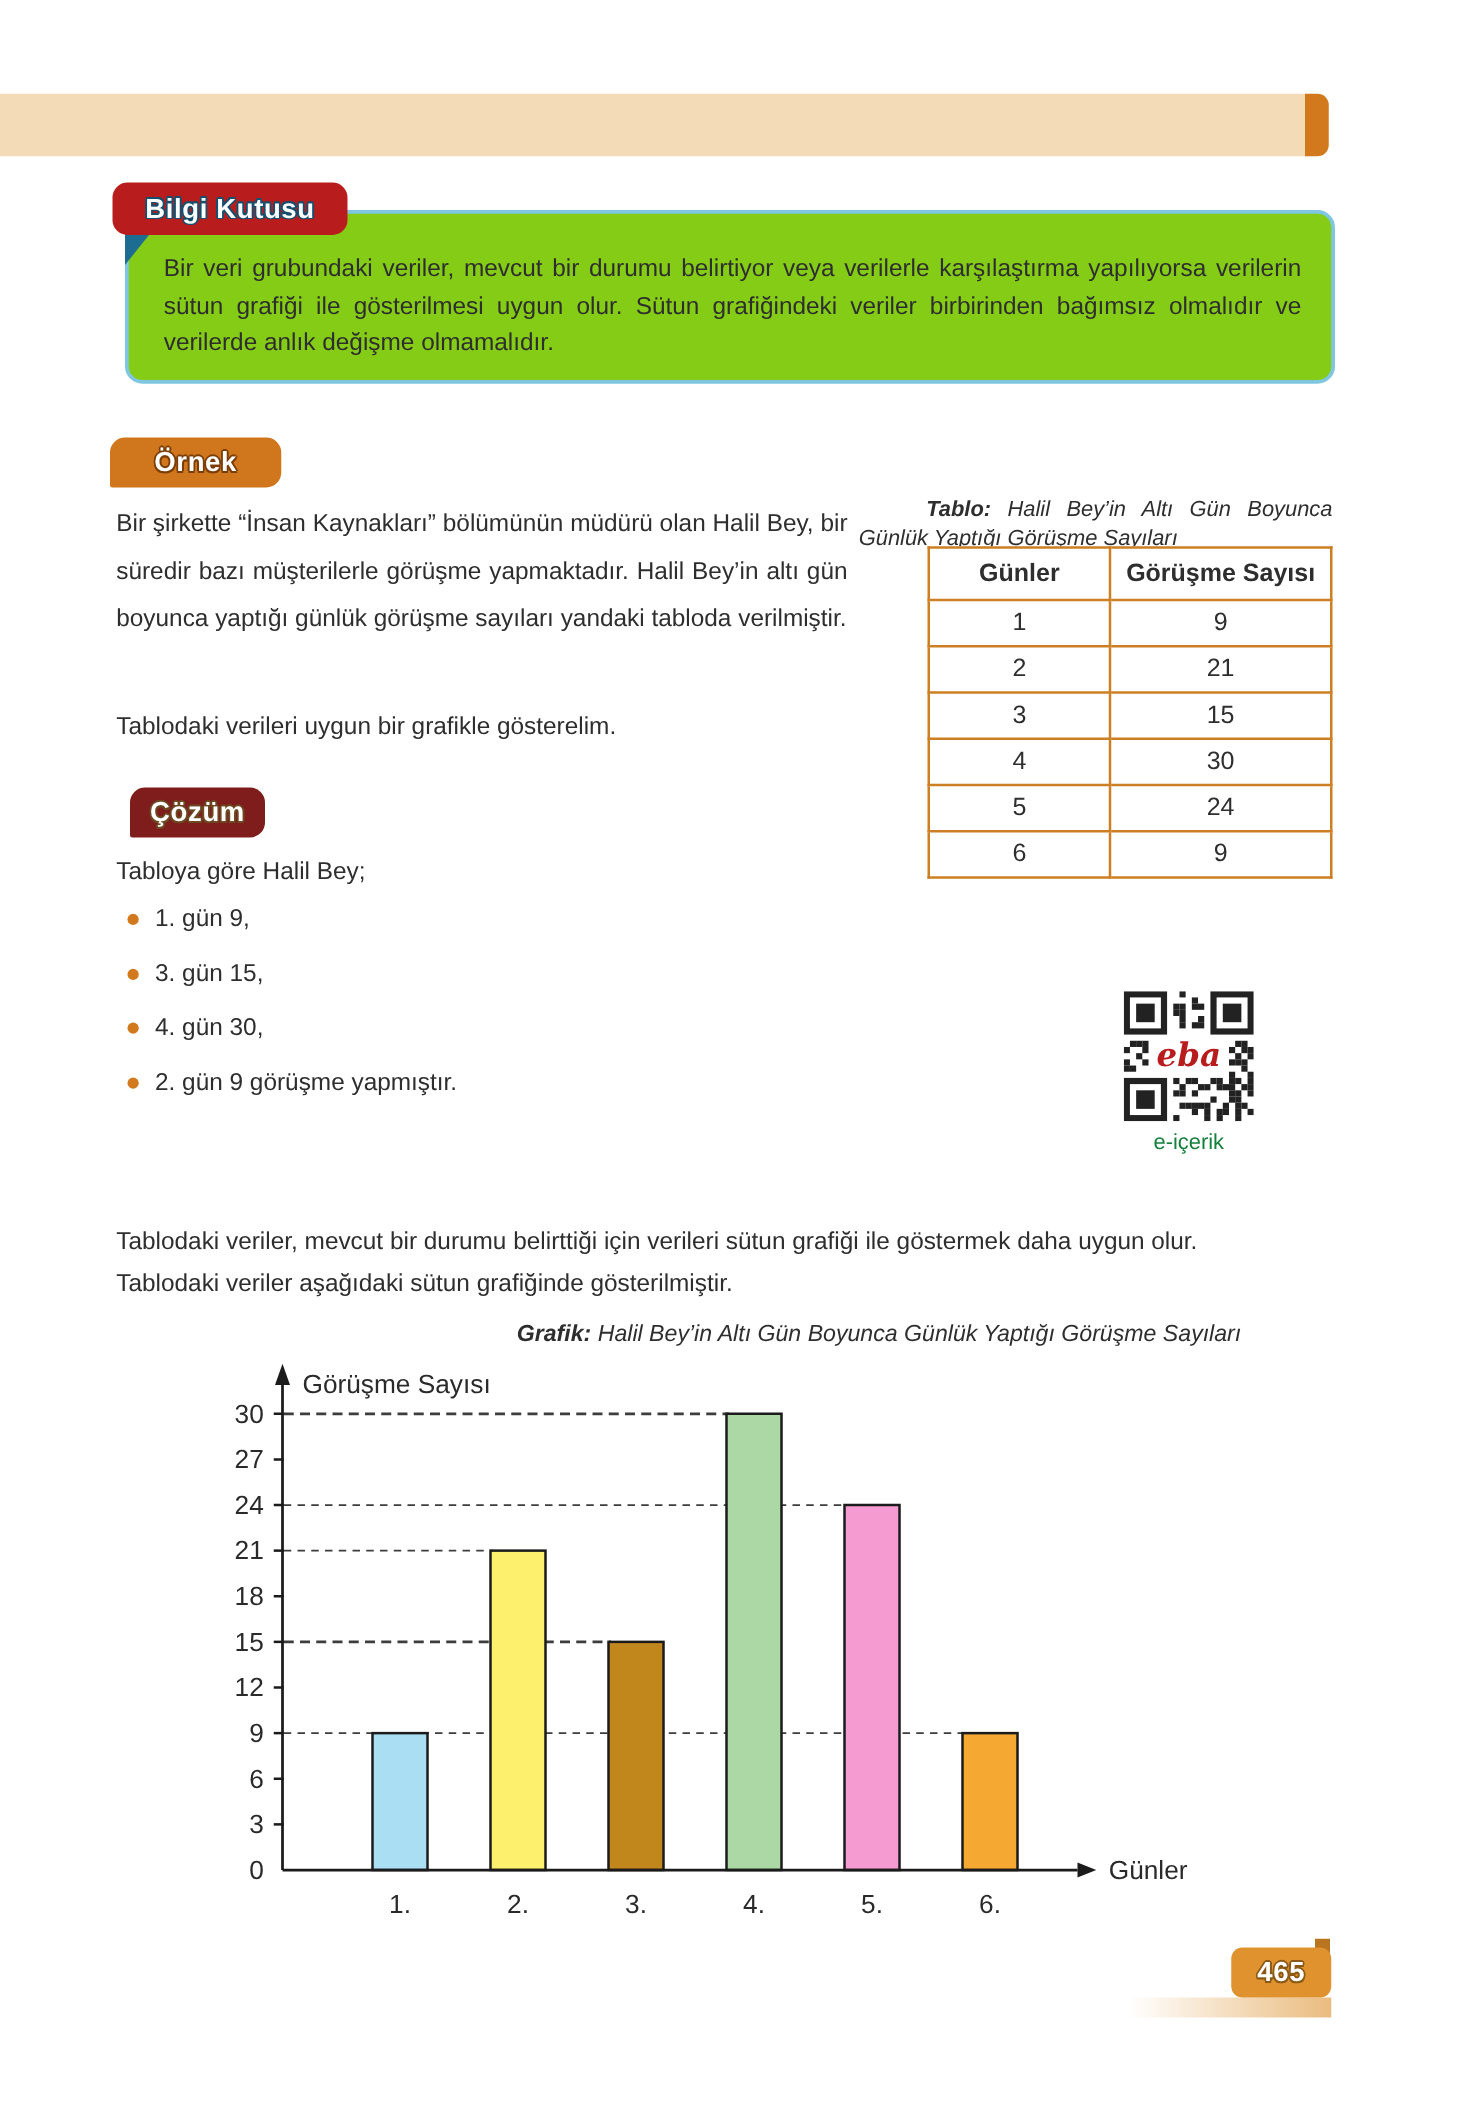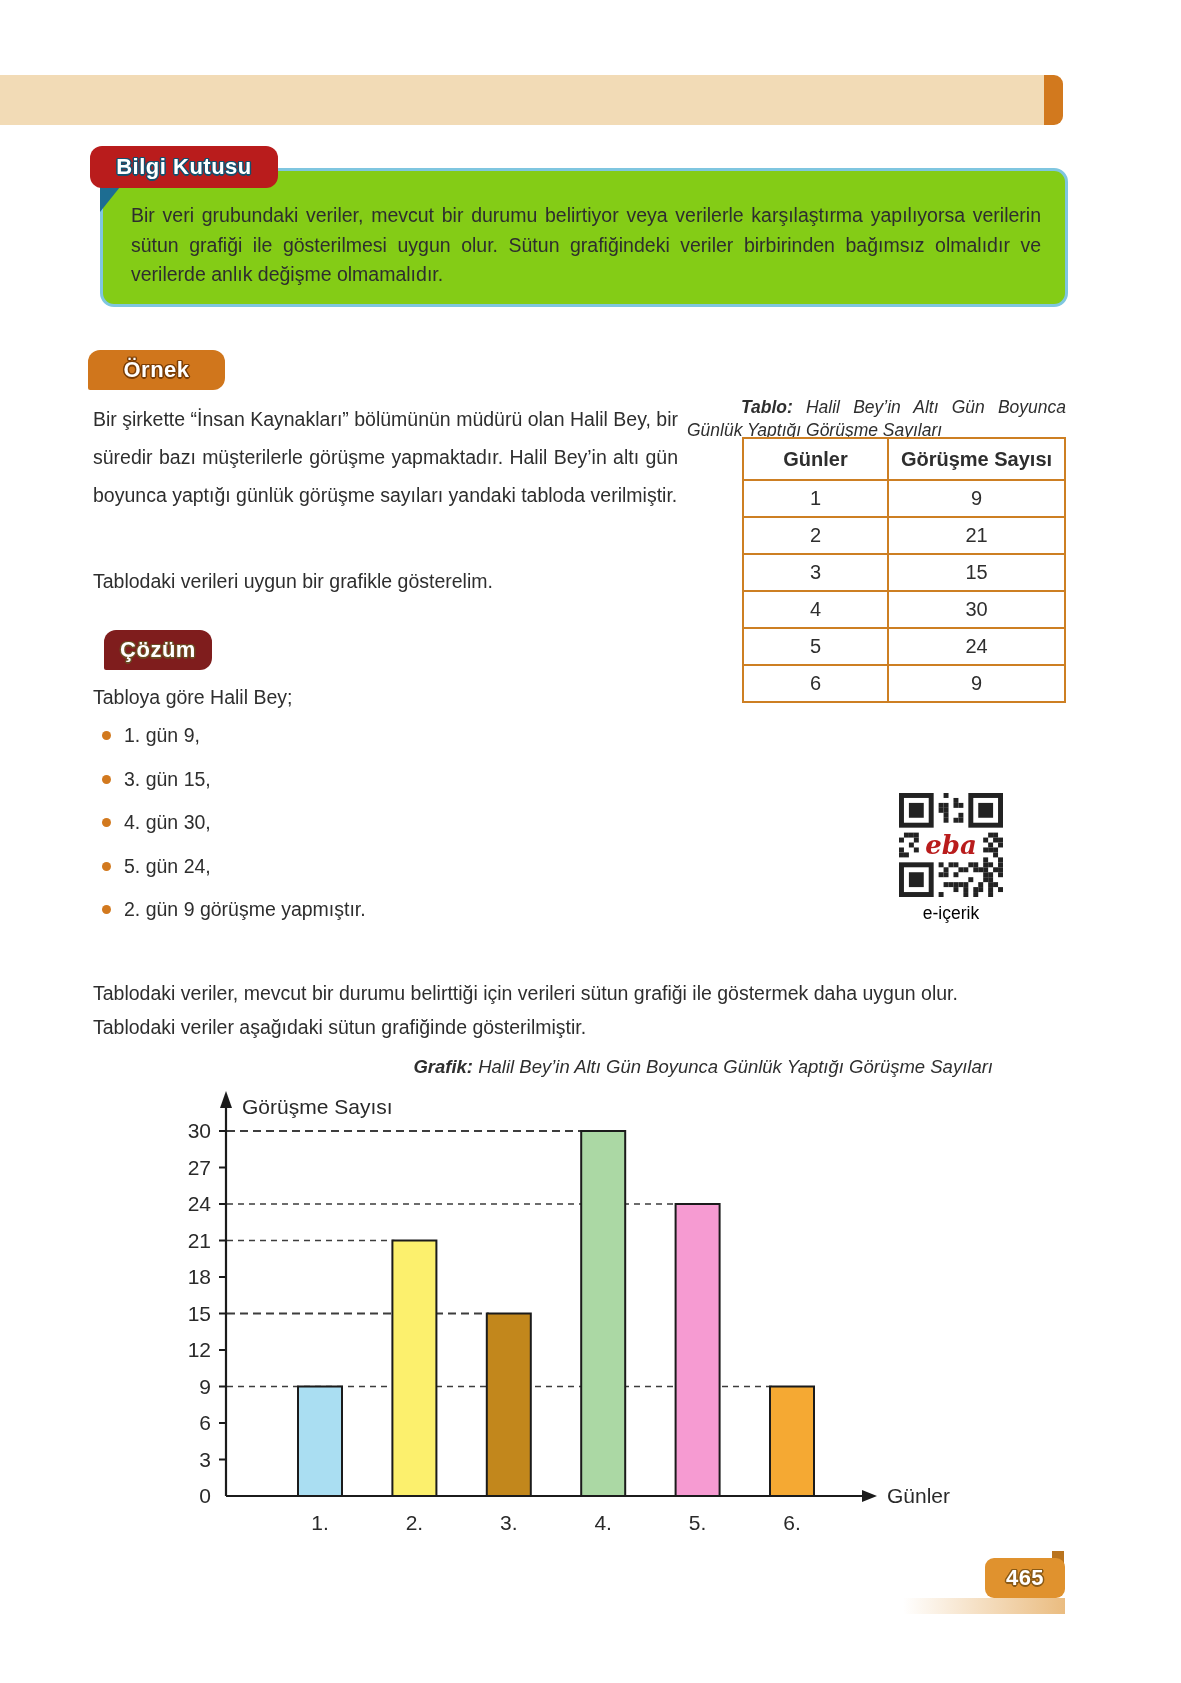--- a/index.html
+++ b/index.html
@@ -80,21 +80,21 @@
   .chart-wrap{left:150px;top:1078px;width:950px;height:470px;}
   .chart-wrap svg text{font-family:"Liberation Sans",sans-serif;}
 
   
   .qr-wrap{left:899px;top:793px;width:104px;height:104px;}
   .qr-logo{
     position:absolute;left:22px;top:36px;width:60px;height:32px;background:#ffffff;border-radius:6px;
     display:flex;align-items:center;justify-content:center;
     color:#b91c1c;font-family:"DejaVu Serif",serif;font-style:italic;font-weight:bold;font-size:26px;line-height:26px;
   }
-  .qr-label{left:869px;top:903px;width:164px;text-align:center;font-size:17.5px;color:#000000;}
+  .qr-label{left:869px;top:903px;width:164px;text-align:center;font-size:17.5px;color:#15803d;}
 
   
   .page-notch{left:1052px;top:1551px;width:12px;height:16px;background:#b9741f;}
   .page-badge{
     left:985px;top:1558px;width:80px;height:40px;background:#e0922e;border-radius:9px;
     font-size:22px;
     text-shadow:-1.5px 0 #8a5a16,1.5px 0 #8a5a16,0 -1.5px #8a5a16,0 1.5px #8a5a16,-1px -1px #8a5a16,1px 1px #8a5a16,1px -1px #8a5a16,-1px 1px #8a5a16;
   }
   .page-shadow{left:903px;top:1598px;width:162px;height:16px;
     background:linear-gradient(to left,#eabc80,rgba(255,255,255,0));}
@@ -154,21 +154,20 @@
       </tr>
     </tbody>
 </table>
 
 <div class="abs badge badge-cozum">Çözüm</div>
 <div class="abs intro-line">Tabloya göre Halil Bey;</div>
 <ul class="abs bullets">
     <li>1. gün 9,</li>
     <li>3. gün 15,</li>
     <li>4. gün 30,</li>
-    <li>5. gün 24,</li>
     <li>2. gün 9 görüşme yapmıştır.</li>
   </ul>
 <div class="abs conclusion">
   <div>Tablodaki veriler, mevcut bir durumu belirttiği için verileri sütun grafiği ile göstermek daha uygun olur.</div>
   <div>Tablodaki veriler aşağıdaki sütun grafiğinde gösterilmiştir.</div>
 </div>
 
 <div class="abs qr-wrap">
   <svg id="qr-svg" width="104" height="104" viewBox="0 0 105 105">
       <rect x="45" y="0" width="5" height="5" fill="#222"></rect>

